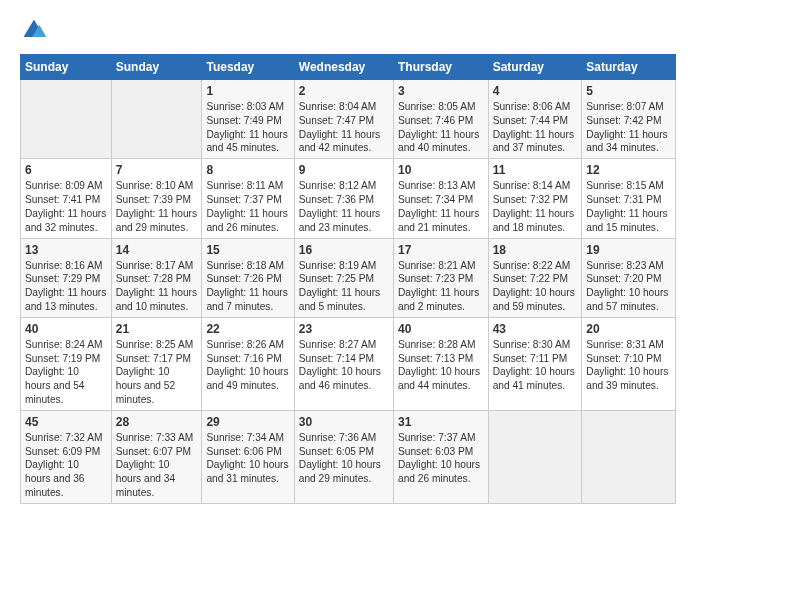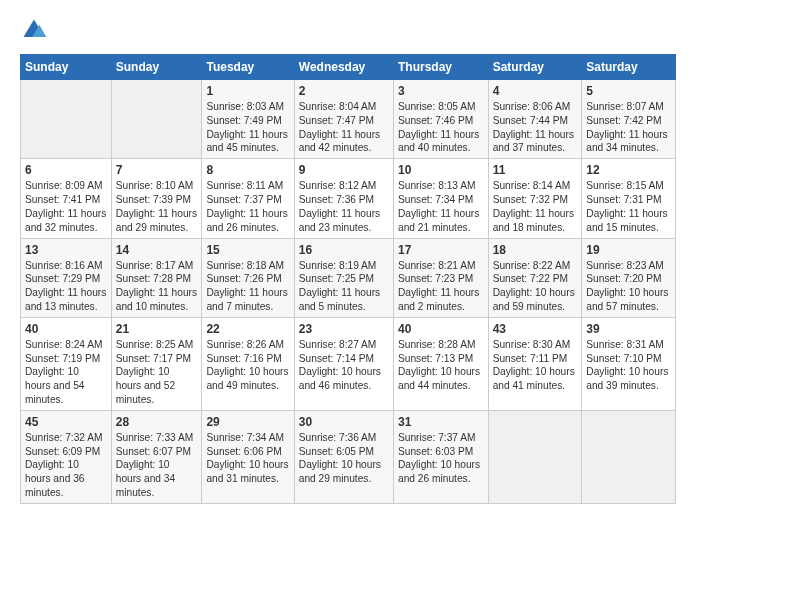--- a/index.html
+++ b/index.html
@@ -240,21 +240,21 @@
           </td>
           <td>
             <span class="day-num">40</span>
             <div class="day-info">Sunrise: 8:28 AM<br>Sunset: 7:13 PM<br>Daylight: 10 hours and 44 minutes.</div>
           </td>
           <td>
             <span class="day-num">43</span>
             <div class="day-info">Sunrise: 8:30 AM<br>Sunset: 7:11 PM<br>Daylight: 10 hours and 41 minutes.</div>
           </td>
           <td>
-            <span class="day-num">39</span>
+            <span class="day-num">20</span>
             <div class="day-info">Sunrise: 8:31 AM<br>Sunset: 7:10 PM<br>Daylight: 10 hours and 39 minutes.</div>
           </td>
         </tr>
         <tr>
           <td>
             <span class="day-num">45</span>
             <div class="day-info">Sunrise: 7:32 AM<br>Sunset: 6:09 PM<br>Daylight: 10 hours and 36 minutes.</div>
           </td>
           <td>
             <span class="day-num">28</span>

